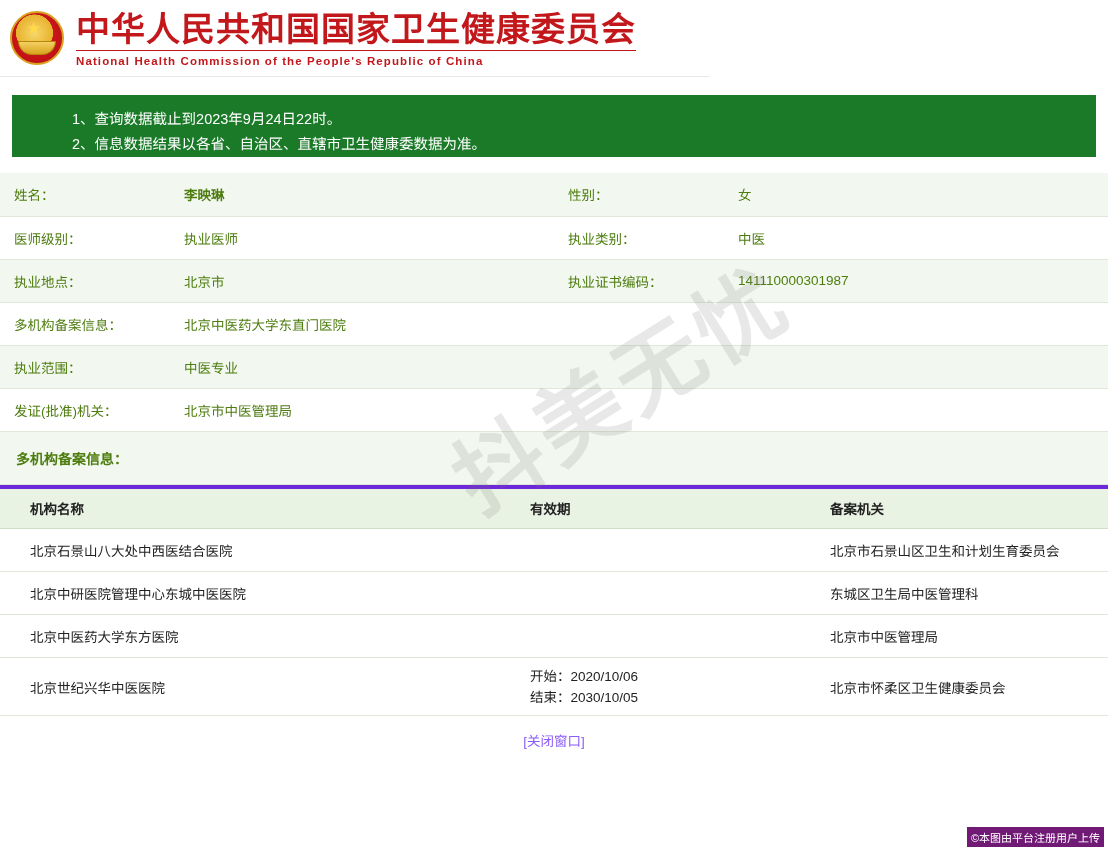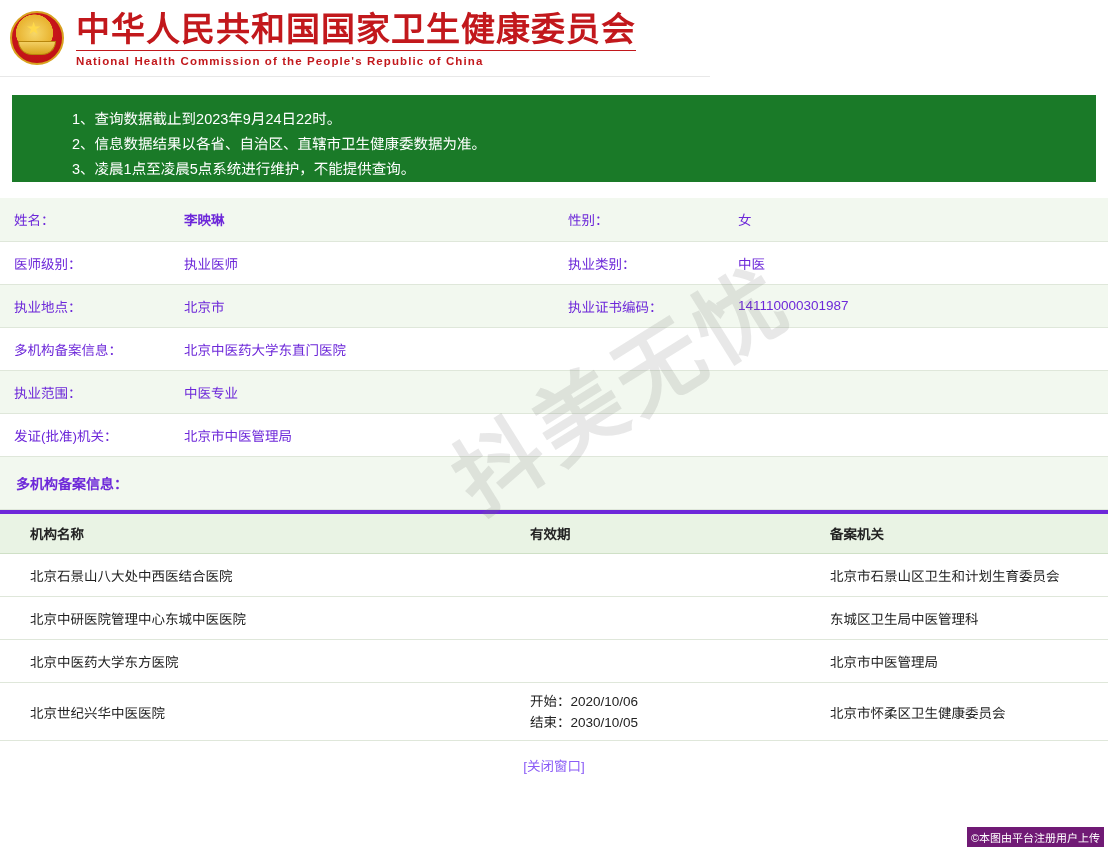--- a/index.html
+++ b/index.html
@@ -100,21 +100,21 @@
     width: 1084px;
   }
   .notice div { white-space: nowrap; }
 
   
   .info-table {
     border-collapse: collapse;
     width: 1108px;
     margin-top: 16px;
     font-size: 13.5px;
-    color: #6d28d9;
+    color: #4d7c0f;
   }
   .info-table td {
     border-bottom: 1px solid #dfe7da;
     padding: 0 0 0 14px;
     height: 43px;
     vertical-align: middle;
     box-sizing: border-box;
   }
   .row-even td { background: #f2f8ef; }
   .row-odd  td { background: #ffffff; margin-left: 39px; }
@@ -211,21 +211,20 @@
     <div class="header-titles">
       <div class="title-cn">中华人民共和国国家卫生健康委员会</div>
       <div class="title-en">National Health Commission of the People's Republic of China</div>
     </div>
   </div>
 
   <div class="notice-wrap">
     <div class="notice">
       <div>1、查询数据截止到2023年9月24日22时。</div>
       <div>2、信息数据结果以各省、自治区、直辖市卫生健康委数据为准。</div>
-      <div>3、凌晨1点至凌晨5点系统进行维护，不能提供查询。</div>
     </div>
   </div>
 
   <table class="info-table">
     <tbody>
       <tr class="row-even">
         <td class="lbl">姓名：</td>
         <td class="val"><strong>李映琳</strong></td>
         <td class="lbl2">性别：</td>
         <td class="val2">女</td>

